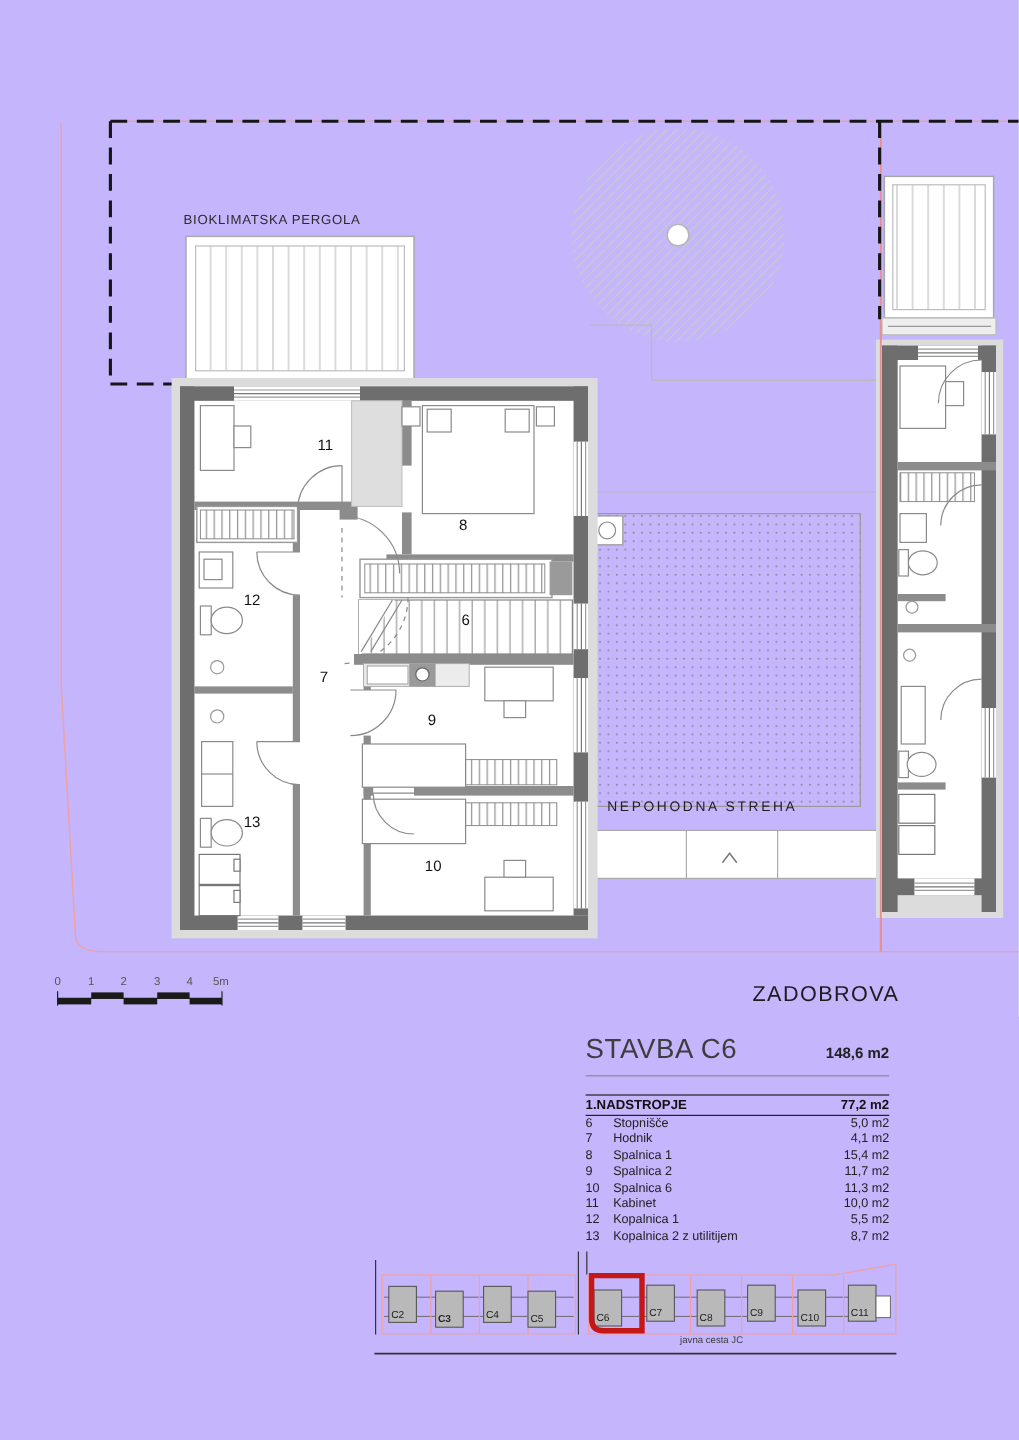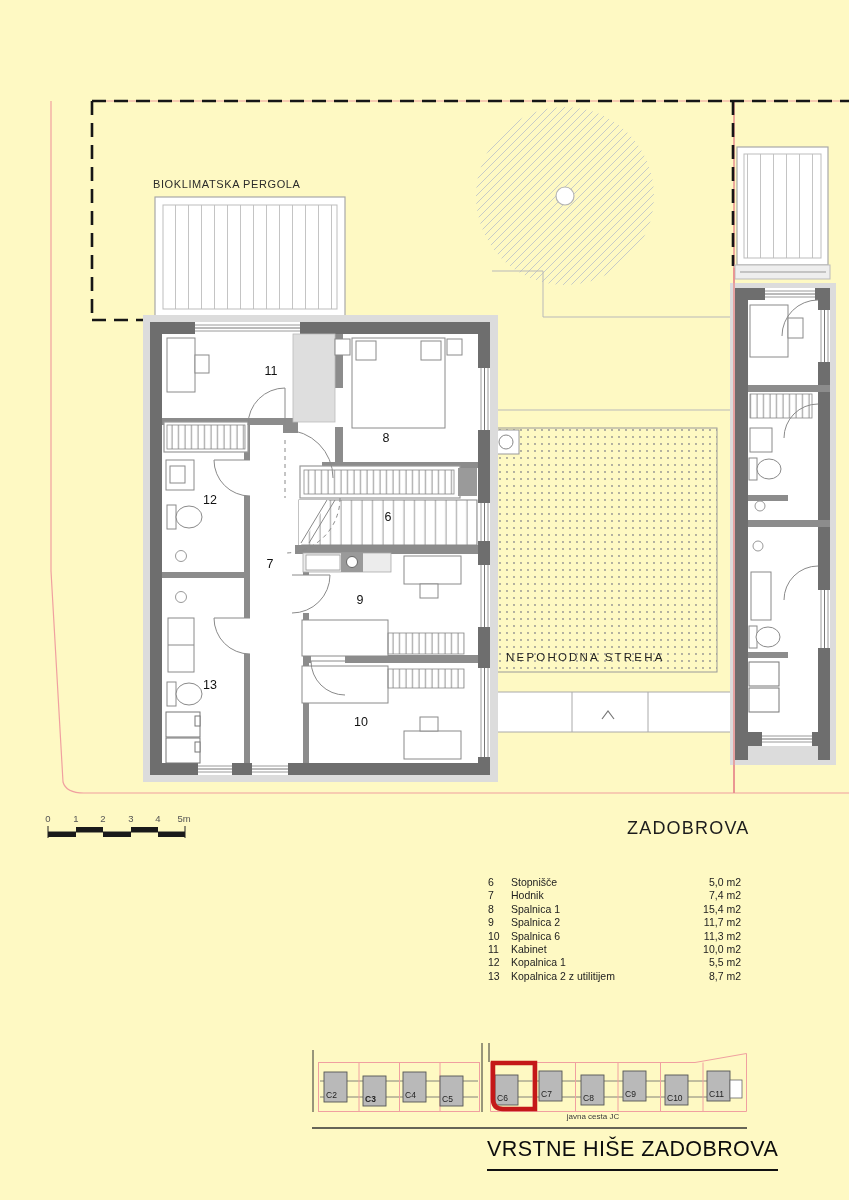--- a/index.html
+++ b/index.html
@@ -1,21 +1,21 @@
 <!DOCTYPE html>
 <html><head>
 <meta charset="utf-8">
 <style>
   html,body{margin:0;padding:0;background:#fff;}
-  #page{position:relative;width:849px;height:1200px;background:#fef9c3;overflow:hidden;
+  #page{position:relative;width:849px;height:1200px;background:#c4b5fd;overflow:hidden;
         font-family:"Liberation Sans",sans-serif;color:#1a1a1a;}
   #plan-svg{position:absolute;left:0;top:0;}
   .abs{position:absolute;white-space:nowrap;}
   .pergola-label{font-size:11px;letter-spacing:.6px;color:#2b2b2b;}
-  .roof-label{font-size:11.5px;letter-spacing:2.2px;color:#1f1f1f;}
+  .roof-label{font-size:11.5px;letter-spacing:2.2px;color:#1f1f1f;margin-top:16px;}
   .floor-title{font-size:18px;letter-spacing:1.2px;color:#1c1c1c;}
   .room-num{font-size:12.5px;color:#111;transform:translate(-50%,-50%);}
   .scale-num{font-size:9.5px;color:#555;transform:translateX(-50%);}
   .unit-label{font-size:8.5px;color:#222;}
   .road-label{font-size:8px;color:#3a3a3a;transform:translateX(-50%);}
   
   #legend{position:absolute;left:488px;top:861px;width:253px;}
   .legend-head{display:flex;align-items:baseline;justify-content:space-between;
                border-bottom:1.2px solid #8a8a8a;padding-bottom:8px;}
   .legend-building{font-size:23px;letter-spacing:.5px;color:#3d3d3d;}
@@ -395,31 +395,39 @@
 <div id="scale-labels">
       <div class="abs scale-num" style="left: 48px; top: 813px;">0</div>
       <div class="abs scale-num" style="left: 76px; top: 813px;">1</div>
       <div class="abs scale-num" style="left: 103px; top: 813px;">2</div>
       <div class="abs scale-num" style="left: 131px; top: 813px;">3</div>
       <div class="abs scale-num" style="left: 158px; top: 813px;">4</div>
       <div class="abs scale-num" style="left: 184px; top: 813px;">5m</div>
     </div>
 
 <div id="legend">
+  <div class="legend-head">
+    <span class="legend-building">STAVBA C6</span>
+    <span class="legend-barea">148,6 m2</span>
+  </div>
   <div id="legend-table">
+    <div class="lt-header">
+      <span>1.NADSTROPJE</span>
+      <span>77,2 m2</span>
+    </div>
     <div id="legend-rows">
           <div class="lt-row">
             <span class="lt-num">6</span>
             <span class="lt-name">Stopnišče</span>
             <span class="lt-area">5,0 m2</span>
           </div>
           <div class="lt-row">
             <span class="lt-num">7</span>
             <span class="lt-name">Hodnik</span>
-            <span class="lt-area">7,4 m2</span>
+            <span class="lt-area">4,1 m2</span>
           </div>
           <div class="lt-row">
             <span class="lt-num">8</span>
             <span class="lt-name">Spalnica 1</span>
             <span class="lt-area">15,4 m2</span>
           </div>
           <div class="lt-row">
             <span class="lt-num">9</span>
             <span class="lt-name">Spalnica 2</span>
             <span class="lt-area">11,7 m2</span>
@@ -456,15 +464,14 @@
       <div class="abs unit-label" style="left: 497px; top: 1093px;">C6</div>
       <div class="abs unit-label" style="left: 541px; top: 1089px;">C7</div>
       <div class="abs unit-label" style="left: 583px; top: 1093px;">C8</div>
       <div class="abs unit-label" style="left: 625px; top: 1089px;">C9</div>
       <div class="abs unit-label" style="left: 667px; top: 1093px;">C10</div>
       <div class="abs unit-label" style="left: 709px; top: 1089px;">C11</div>
     </div>
 
 <div class="abs road-label" style="left:593px;top:1112px;">javna cesta JC</div>
 
-<div id="project-title">VRSTNE HIŠE ZADOBROVA</div>
 
 </div>
 
 </body></html>

